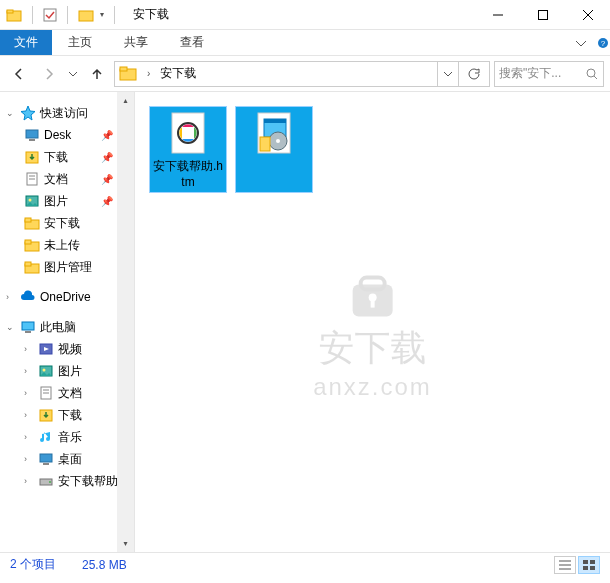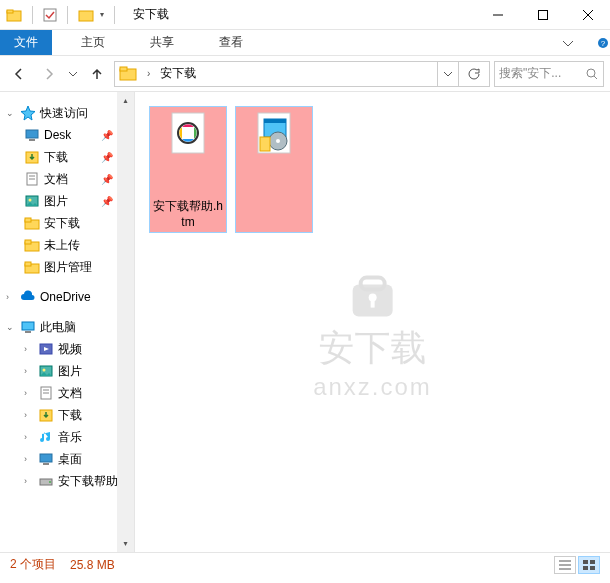--- a/index.html
+++ b/index.html
@@ -5,21 +5,21 @@
 * { margin: 0; padding: 0; box-sizing: border-box; font-family: "Microsoft YaHei", "Segoe UI", sans-serif; }
 body { width: 610px; height: 583px; background: #fff; overflow: hidden; position: relative; }
 
 .titlebar { height: 30px; display: flex; align-items: center; border-bottom: 1px solid #e5e5e5; background: #fff; }
 .titlebar .qat { display: flex; align-items: center; gap: 6px; padding: 0 6px; }
 .titlebar .qat-sep { width: 1px; height: 18px; background: #ccc; margin: 0 4px; }
 .titlebar .title { flex: 1; font-size: 12px; color: #000; padding-left: 8px; }
 .titlebar .winbtns { display: flex; }
 .titlebar .winbtn { width: 45px; height: 30px; display: flex; align-items: center; justify-content: center; }
 
-.ribbon { height: 26px; display: flex; align-items: stretch; border-bottom: 1px solid #e5e5e5; gap: 13px; }
+.ribbon { height: 26px; display: flex; align-items: stretch; border-bottom: 1px solid #e5e5e5; }
 .ribbon .file-tab { background: #1979ca; color: #fff; font-size: 12px; padding: 0 14px; display: flex; align-items: center; }
 .ribbon .tab { font-size: 12px; color: #333; padding: 0 16px; display: flex; align-items: center; }
 .ribbon .expand { margin-left: auto; padding: 0 10px; display: flex; align-items: center; }
 
 .navbar { height: 36px; display: flex; align-items: center; padding: 4px 6px; gap: 4px; border-bottom: 1px solid #e5e5e5; }
 .navbtn { width: 26px; height: 26px; display: flex; align-items: center; justify-content: center; border-radius: 2px; }
 .navbtn.disabled { opacity: 0.4; }
 .addr { flex: 1; height: 26px; border: 1px solid #ccc; display: flex; align-items: center; background: #fff; }
 .addr .folder-icon { width: 20px; height: 20px; margin: 0 4px; }
 .addr .crumb { font-size: 12px; padding: 0 6px; height: 100%; display: flex; align-items: center; }
@@ -36,29 +36,29 @@
 .nav-scroll .sbtn { height: 17px; display: flex; align-items: center; justify-content: center; font-size: 8px; color: #555; }
 .nav-scroll .strack { flex: 1; }
 .tree-item { display: flex; align-items: center; height: 22px; font-size: 12px; color: #000; padding-left: 6px; gap: 4px; white-space: nowrap; overflow: hidden; }
 .tree-item.indent1 { padding-left: 24px; }
 .tree-expander { width: 10px; font-size: 9px; color: #666; }
 .tree-icon { width: 16px; height: 16px; flex-shrink: 0; }
 .pin { margin-left: auto; margin-right: 20px; color: #888; font-size: 10px; }
 
 .content { flex: 1; position: relative; padding: 14px; display: flex; gap: 12px; align-items: flex-start; }
 .file { width: 78px; display: flex; flex-direction: column; align-items: center; border: 1px solid transparent; padding: 2px; }
-.file.selected { background: #fca5a5; border: 1px solid #99d1ff; gap: 40px; }
+.file.selected { background: #0ea5e9; border: 1px solid #99d1ff; }
 .file .ficon { width: 48px; height: 48px; display: flex; align-items: center; justify-content: center; }
 .file .flabel { font-size: 12px; text-align: center; line-height: 1.3; word-break: break-all; margin-top: 2px; }
 
 .watermark { position: absolute; left: 50%; top: 50%; transform: translate(-50%, -40%); opacity: 0.12; text-align: center; pointer-events: none; }
 .watermark .wm-text { font-size: 36px; color: #000; font-weight: 300; }
 .watermark .wm-url { font-size: 24px; color: #000; letter-spacing: 2px; }
 
-.status { height: 24px; border-top: 1px solid #e5e5e5; display: flex; align-items: center; font-size: 12px; color: #c2410c; padding: 0 10px; gap: 14px; }
+.status { height: 24px; border-top: 1px solid #e5e5e5; display: flex; align-items: center; font-size: 12px; color: #1d4ed8; padding: 0 10px; gap: 26px; }
 .status .viewbtns { margin-left: auto; display: flex; gap: 2px; }
 .status .vb { width: 22px; height: 18px; border: 1px solid #ccc; display: flex; align-items: center; justify-content: center; }
 .status .vb.active { background: #cce8ff; border-color: #99d1ff; }
 
 svg { display: block; }
 </style>
 </head>
 <body>
 
 <div class="titlebar">

